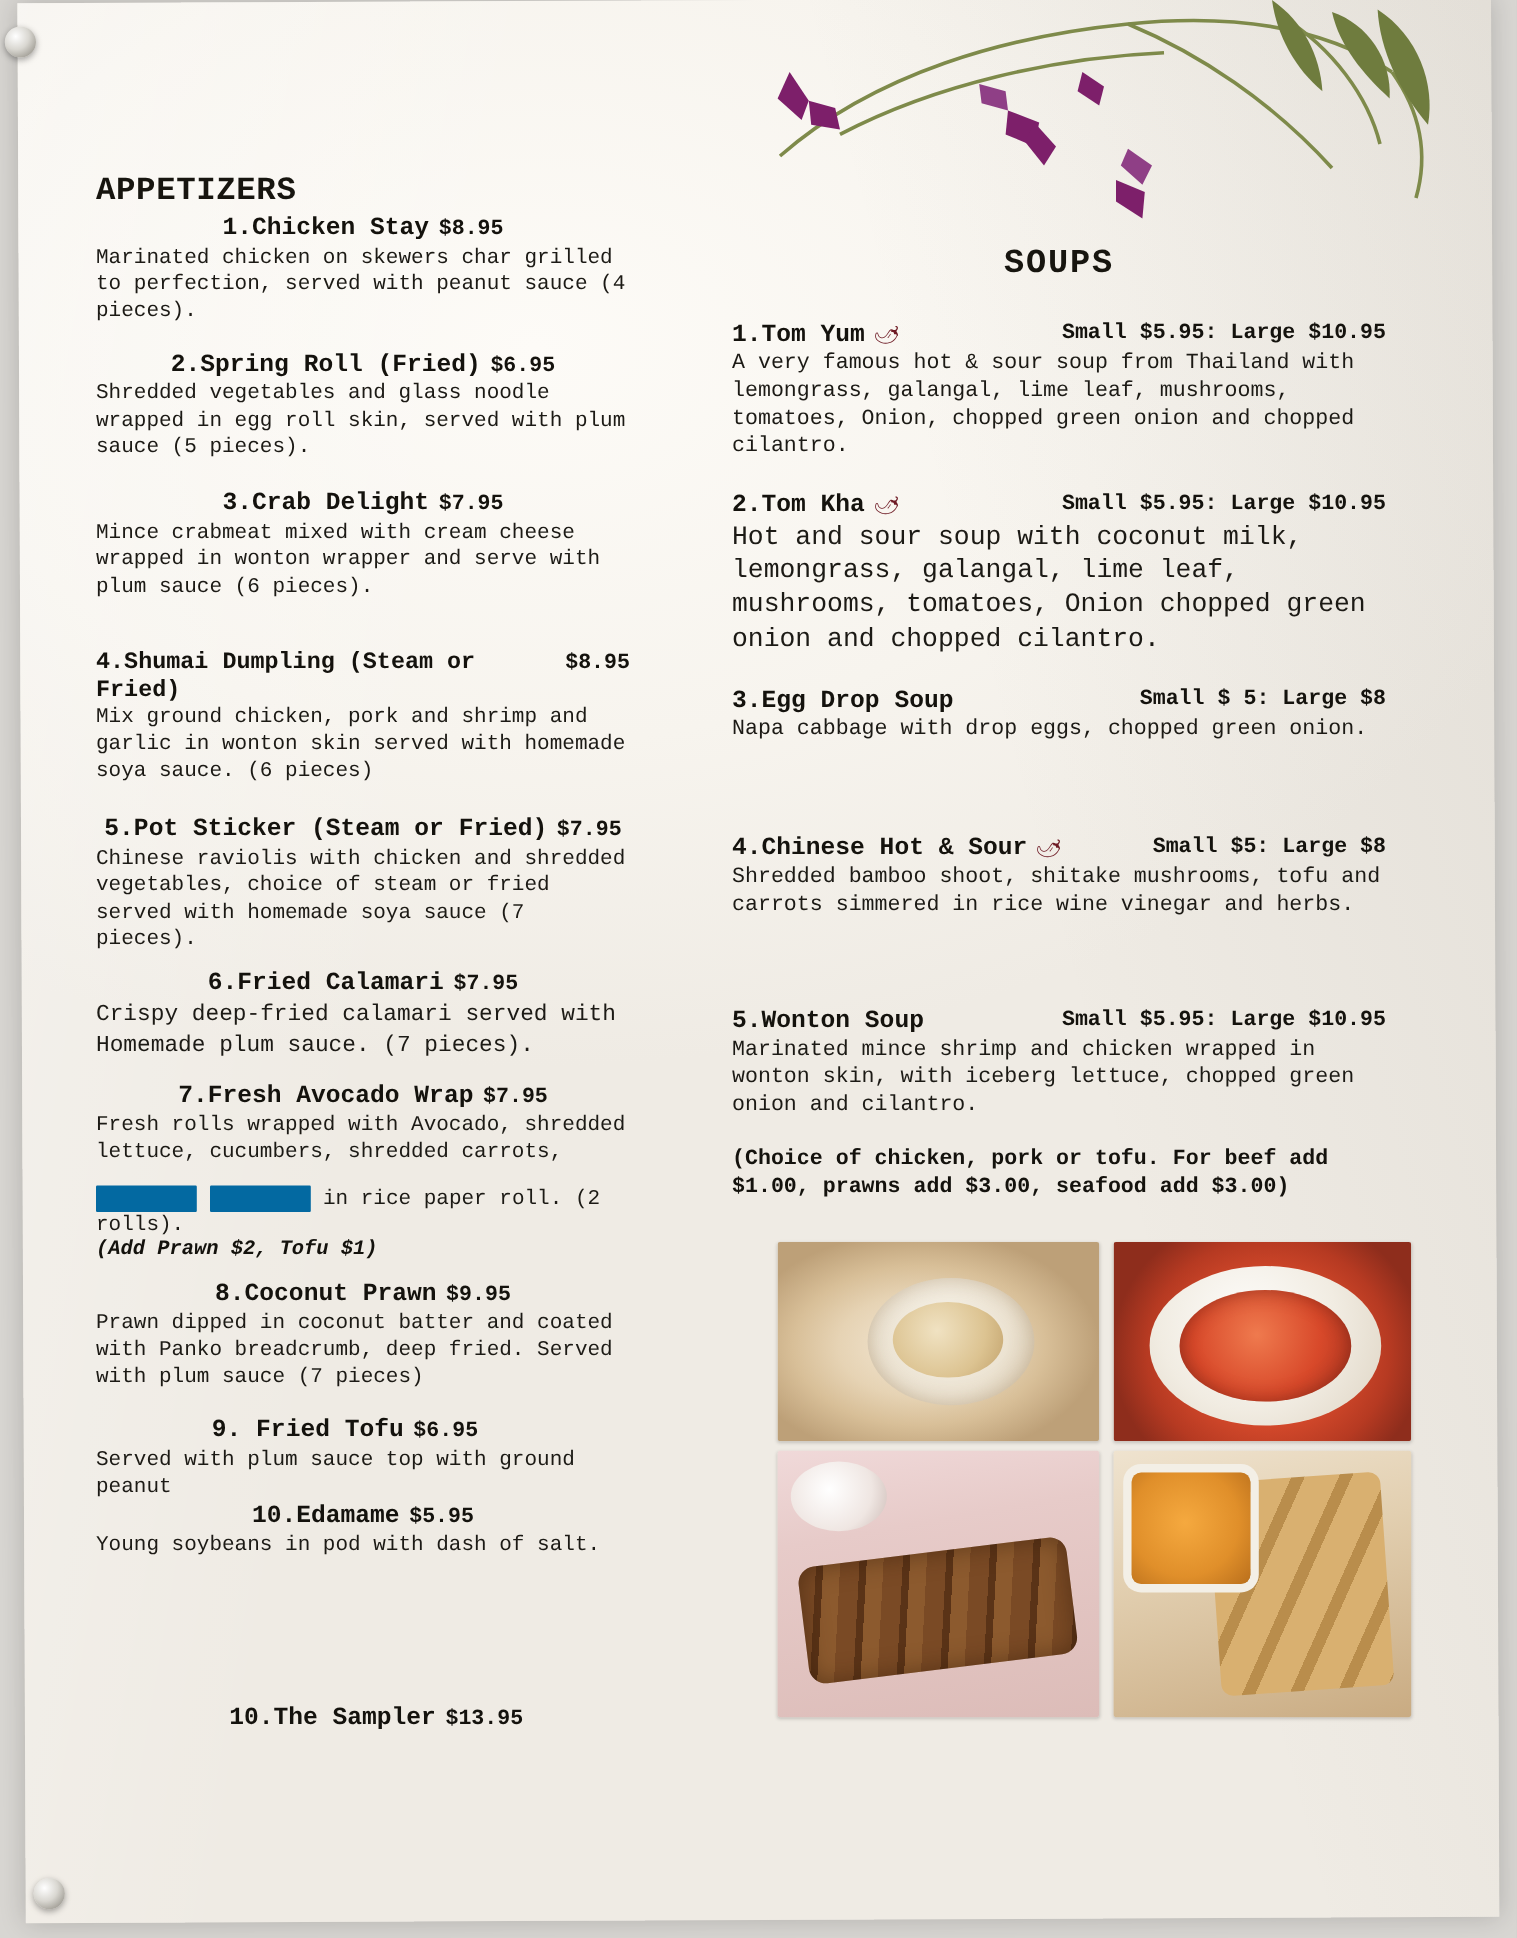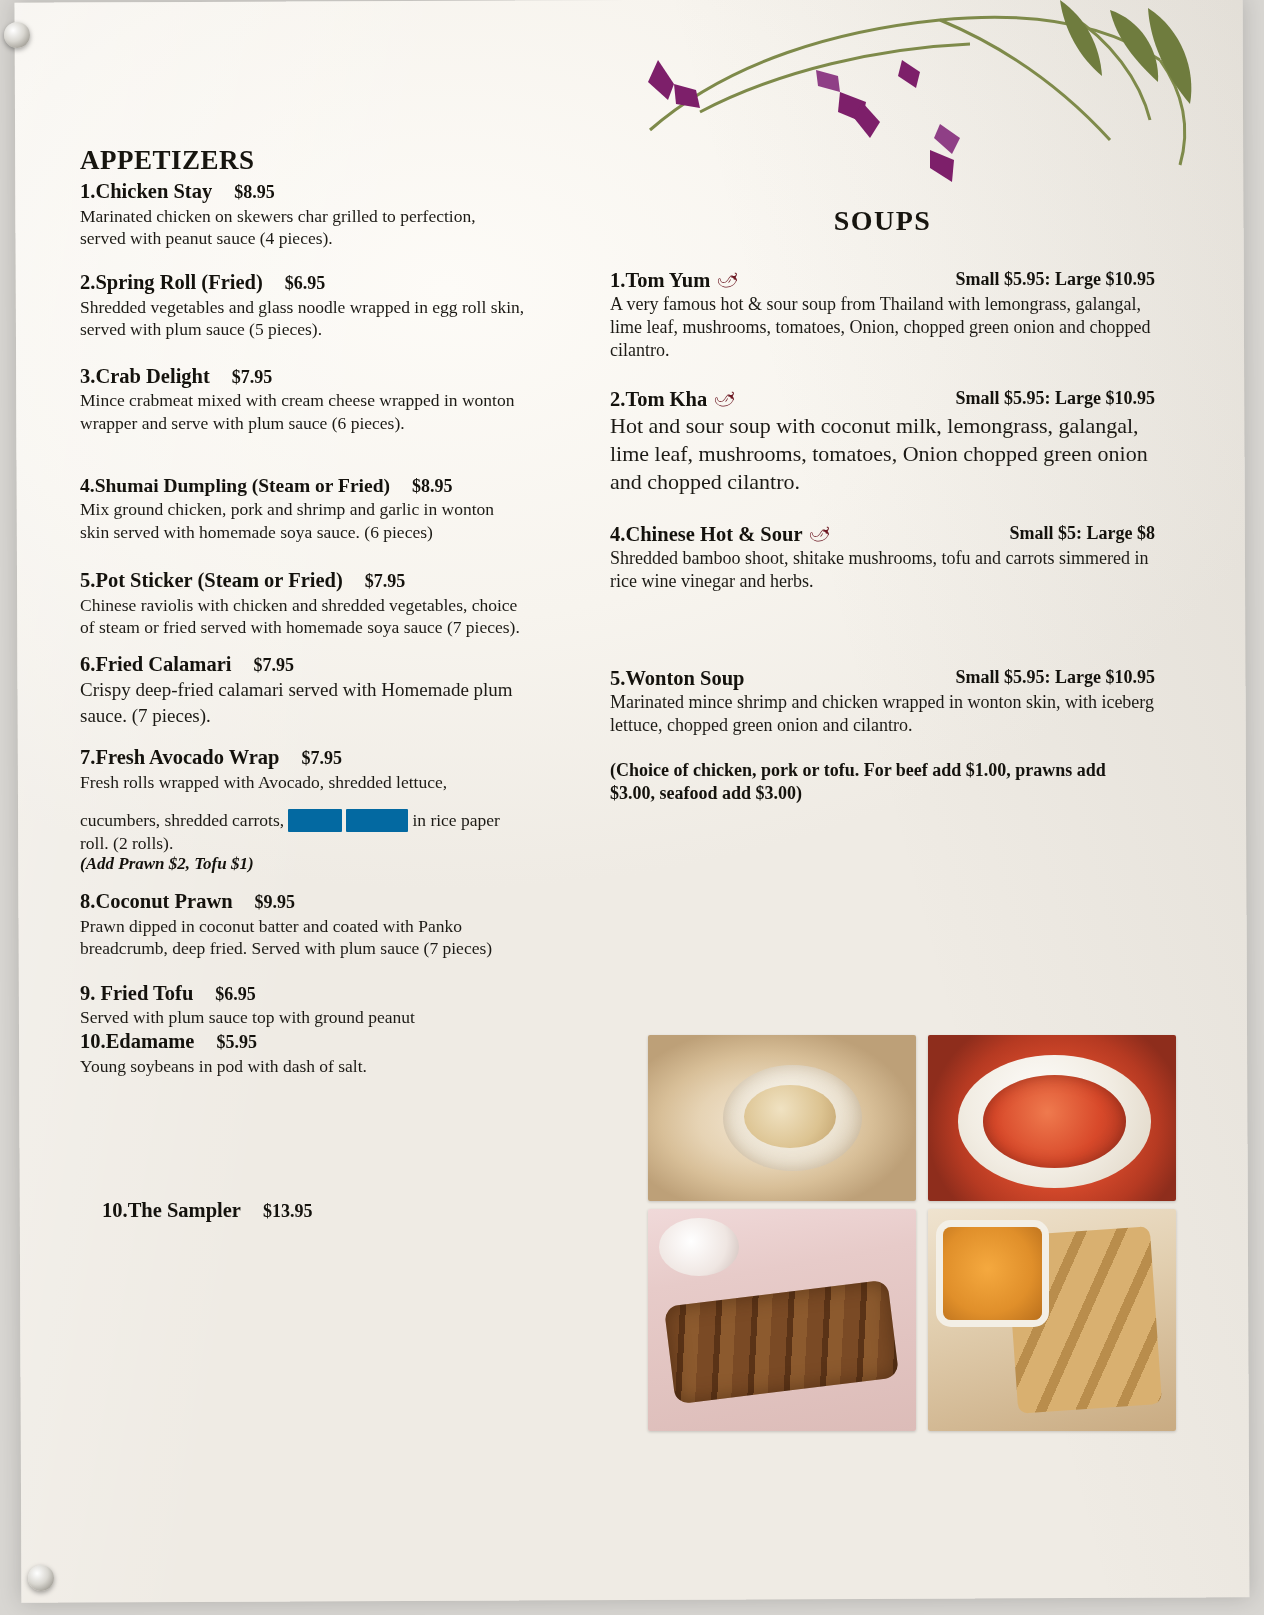--- a/index.html
+++ b/index.html
@@ -42,20 +42,21 @@
     border-radius: 50%;
     background: radial-gradient(circle at 35% 32%, #ffffff 0%, #d9d7d1 45%, #a5a29a 78%, #6f6d66 100%);
     box-shadow: 0 2px 5px rgba(0,0,0,0.35);
   }
   #tack-tl { left: 4px;  top: 22px; }
   #tack-bl { left: 28px; top: 1565px; }
 
   .content {
     position: absolute;
     inset: 0;
+    font-family: Liberation Mono, monospace;
   }
 
   
   .col-left {
     position: absolute;
     left: 80px;
     top: 145px;
     width: 445px;
   }
   .col-right {
@@ -78,22 +79,22 @@
     letter-spacing: 1.5px;
   }
 
   .item {
     position: relative;
     margin-bottom: 14px;
   }
   .item-head {
     display: flex;
     align-items: baseline;
-    justify-content: flex-start;
-    gap: 22px;
+    justify-content: center;
+    gap: 8px;
   }
   .item-name {
     font-weight: bold;
     font-size: 20.5px;
     color: #14120d;
     line-height: 1.15;
   }
   .item-price {
     font-weight: bold;
     font-size: 18px;
@@ -423,20 +424,27 @@
 
       <div class="item" style="margin-bottom:26px">
         <div class="r-head">
           <span class="r-name">2.Tom Kha</span>
           <span class="chili">🌶</span>
           <span class="r-price">Small $5.95: Large $10.95</span>
         </div>
         <div class="item-desc" style="font-size:22px">Hot and sour soup with coconut milk, lemongrass, galangal, lime leaf, mushrooms, tomatoes, Onion chopped green onion and chopped cilantro.</div>
       </div>
 
+      <div class="item" style="margin-bottom:76px">
+        <div class="r-head">
+          <span class="r-name">3.Egg Drop Soup</span>
+          <span class="r-price">Small $ 5: Large $8</span>
+        </div>
+        <div class="item-desc" style="font-size:18px">Napa cabbage with drop eggs, chopped green onion.</div>
+      </div>
 
       <div class="item" style="margin-bottom:74px">
         <div class="r-head">
           <span class="r-name">4.Chinese Hot &amp; Sour</span>
           <span class="chili">🌶</span>
           <span class="r-price">Small $5: Large $8</span>
         </div>
         <div class="item-desc" style="font-size:18px">Shredded bamboo shoot, shitake mushrooms, tofu and carrots simmered in rice wine vinegar and herbs.</div>
       </div>
 

